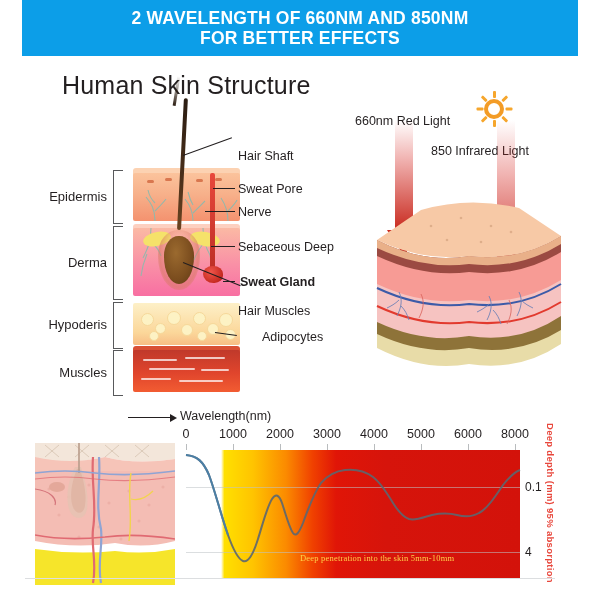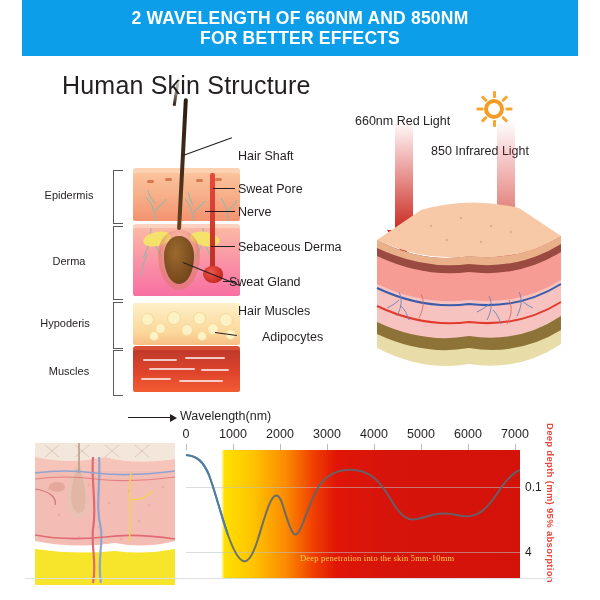--- a/index.html
+++ b/index.html
@@ -102,21 +102,21 @@
   .sweat-gland{
     position:absolute;left:178px;top:156px;width:20px;height:17px;
     background:radial-gradient(circle at 40% 35%,#f0554a 0%,#c62a20 70%,#9d1d15 100%);
     border-radius:50% 50% 45% 55%;
   }
   .adipo{position:absolute;border-radius:50%;background:#fdf2c4;border:1px solid #f6d89a;}
   .fiber{position:absolute;height:2px;background:rgba(255,255,255,.72);border-radius:2px;}
 
   
   .bracket{position:absolute;border:1.6px solid #58595b;border-right:none;width:9px;}
-  .left-label{position:absolute;font-size:11px;color:#231f20;white-space:nowrap;text-align:center;}
+  .left-label{position:absolute;font-size:13px;color:#231f20;white-space:nowrap;text-align:right;}
 
   
   .leader{position:absolute;background:#231f20;height:1.2px;}
   .right-label{position:absolute;font-size:12.5px;color:#231f20;white-space:nowrap;}
 
   
   .light-panel{position:absolute;left:355px;top:80px;width:245px;height:320px;}
   .sun{position:absolute;left:122px;top:12px;width:34px;height:34px;}
   .sun-ring{
     position:absolute;left:7px;top:7px;width:20px;height:20px;border-radius:50%;
@@ -245,22 +245,22 @@
     <div class="leader" style="left:188px;top:78px;width:22px;"></div>
     <div class="leader" style="left:180px;top:101px;width:30px;"></div>
     <div class="leader" style="left:186px;top:136px;width:24px;"></div>
     <div class="leader" style="left:198px;top:171px;width:12px;"></div>
     <div class="leader" style="left:158px;top:152px;width:62px;transform:rotate(22deg);transform-origin:left center;"></div>
     <div class="leader" style="left:190px;top:222px;width:22px;transform:rotate(8deg);transform-origin:left center;"></div>
 
     <div class="right-label" style="left:213px;top:39px;">Hair Shaft</div>
     <div class="right-label" style="left:213px;top:72px;">Sweat Pore</div>
     <div class="right-label" style="left:213px;top:95px;">Nerve</div>
-    <div class="right-label" style="left:213px;top:130px;">Sebaceous Derma</div>
-    <div class="right-label" style="left:204px;top:165px;">Sweat Gland</div>
+    <div class="right-label" style="left:213px;top:130px;">Sebaceous Deep</div>
+    <div class="right-label" style="left:215px;top:165px;font-weight:bold;">Sweat Gland</div>
     <div class="right-label" style="left:213px;top:194px;">Hair Muscles</div>
     <div class="right-label" style="left:213px;top:220px;margin-left:24px;">Adipocytes</div>
   </div>
 
   <div class="light-panel">
 
     <div class="sun">
       <div class="sun-ring"></div>
       <div class="ray" style="transform:rotate(0deg);"></div>
       <div class="ray" style="transform:rotate(45deg);"></div>
@@ -378,21 +378,21 @@
     <div class="axis-arrow-head"></div>
     <div class="axis-title">Wavelength(nm)</div>
 
     <div class="xtick" style="left:141px;">0</div>
     <div class="xtick" style="left:188px;">1000</div>
     <div class="xtick" style="left:235px;">2000</div>
     <div class="xtick" style="left:282px;">3000</div>
     <div class="xtick" style="left:329px;">4000</div>
     <div class="xtick" style="left:376px;">5000</div>
     <div class="xtick" style="left:423px;">6000</div>
-    <div class="xtick" style="left:470px;">7000</div>
+    <div class="xtick" style="left:470px;">8000</div>
 
     <div class="tickmark" style="left:161px;"></div>
     <div class="tickmark" style="left:208px;"></div>
     <div class="tickmark" style="left:255px;"></div>
     <div class="tickmark" style="left:302px;"></div>
     <div class="tickmark" style="left:349px;"></div>
     <div class="tickmark" style="left:396px;"></div>
     <div class="tickmark" style="left:443px;"></div>
     <div class="tickmark" style="left:490px;"></div>
 

